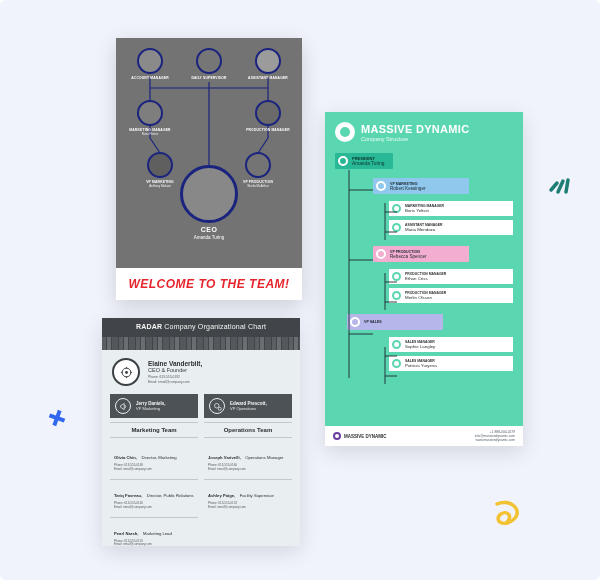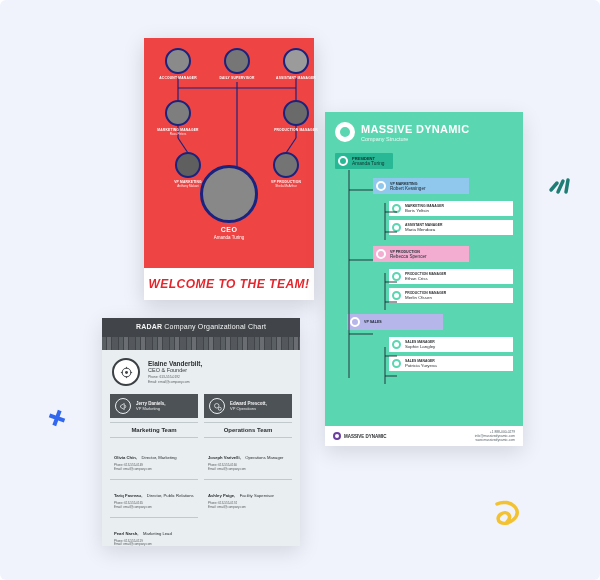--- a/index.html
+++ b/index.html
@@ -23,26 +23,25 @@
   .dec svg { display: block; }
   .dec-x { left: 44px; top: 405px; }
   .dec-lines { right: 26px; top: 172px; }
   .dec-squiggle { right: 75px; bottom: 48px; }
 
   
   .t1 {
     position: absolute;
     left: 116px;
     top: 38px;
-    width: 170px;
+    width: 186px;
     height: 262px;
-    background: #ef4444;
+    background: #737373;
     box-shadow: 0 6px 20px rgba(0,0,0,0.15);
     color: #fff;
-    margin-left: 28px;
   }
   .t1-chart { position: relative; height: 210px; }
   .t1-node {
     position: absolute;
     text-align: center;
     width: 44px;
   }
   .t1-node .avatar {
     width: 26px; height: 26px;
     border-radius: 50%;

